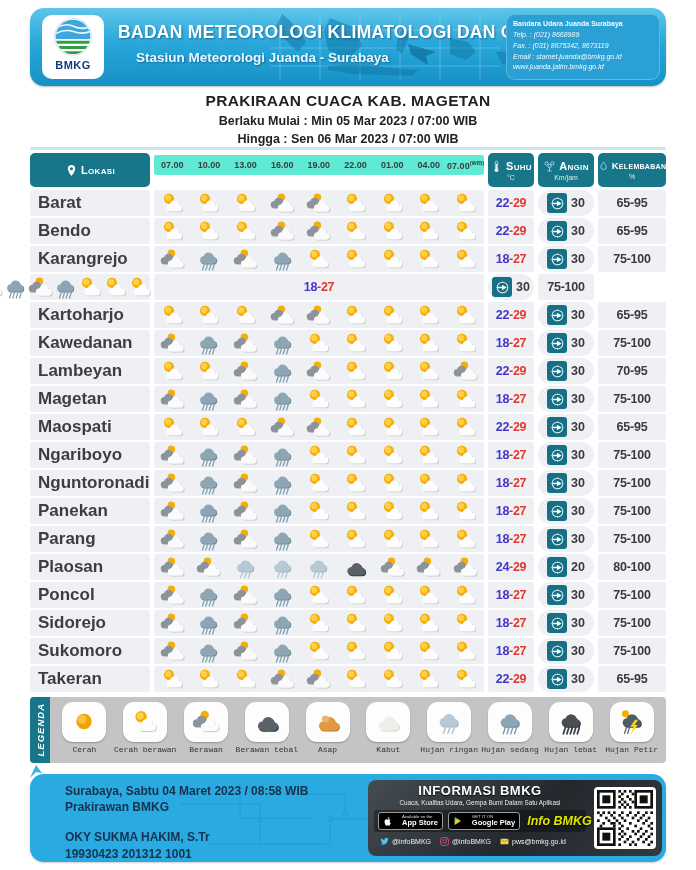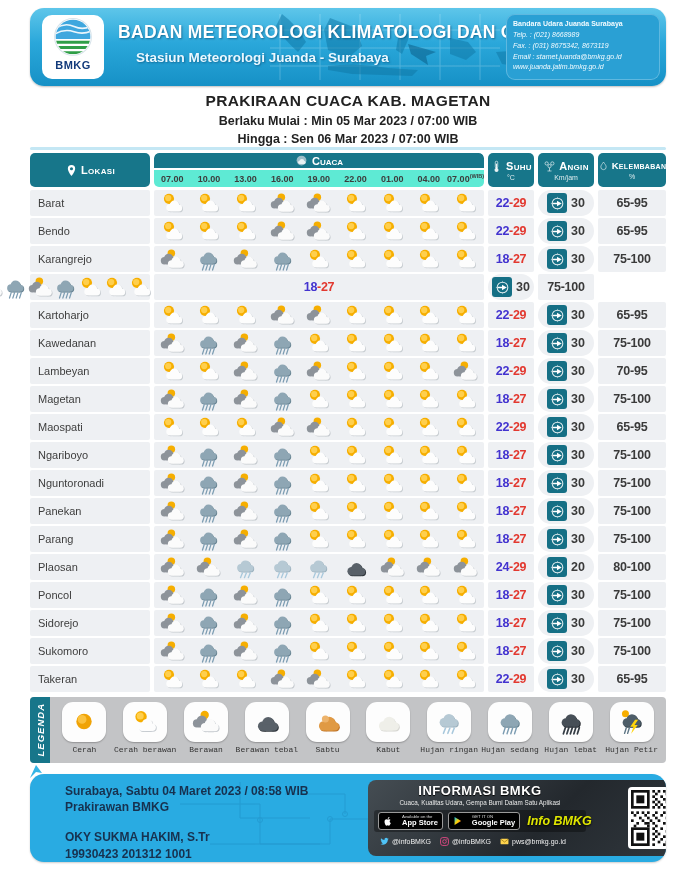--- a/index.html
+++ b/index.html
@@ -38,21 +38,21 @@
   .cuaca-box{display:flex;flex-direction:column;border-radius:5px;overflow:hidden;background:transparent;}
   .cuaca-bar{height:18px;background:#17768a;color:#fff;display:flex;align-items:center;justify-content:center;gap:4px;
     font-variant:small-caps;font-weight:bold;font-size:11px;border-radius:5px 5px 0 0;}
   .time-strip{height:20px;margin-top:2px;background:#5eead4;display:grid;grid-template-columns:repeat(9,1fr);align-items:center;border-radius:0 0 3px 3px;}
   .time-cell{text-align:center;font-size:9px;font-weight:bold;color:#3c3c3c;white-space:nowrap;}
   .time-cell .wib{font-size:5.5px;vertical-align:super;}
 
   .tbody{position:absolute;left:30px;top:190px;width:636px;}
   .trow{display:grid;grid-template-columns:120px 330px 46px 56px 68px;column-gap:4px;height:26px;margin-bottom:2px;}
   .cell{background:#eef0f3;display:flex;align-items:center;justify-content:center;}
-  .cell.loc{justify-content:flex-start;padding-left:8px;font-size:11px;color:#3d3d3d;border-radius:2px;}
+  .cell.loc{justify-content:flex-start;padding-left:8px;font-size:17px;color:#3d3d3d;border-radius:2px;font-weight:bold;}
   .cell.weather{display:grid;grid-template-columns:repeat(9,1fr);align-items:center;justify-items:center;border-radius:2px;}
   .wicon{width:25px;height:25px;display:block;}
   .cell.temp{font-size:12.5px;font-weight:bold;letter-spacing:-.3px;border-radius:2px;}
   .tmin{color:#4333cf;}
   .tdash,.tmax{color:#e2382f;}
   .cell.wind{gap:4px;border-radius:13px;}
   .windbox{width:20px;height:20px;background:#156f85;border-radius:3px;display:flex;align-items:center;justify-content:center;}
   .windbox svg{width:17px;height:17px;}
   .windval{font-size:12.5px;font-weight:bold;color:#3a3a3a;}
   .cell.hum{font-size:12.5px;font-weight:bold;color:#3a3a3a;letter-spacing:-.2px;border-radius:2px;}
@@ -67,21 +67,21 @@
   .lgicon{width:28px;height:28px;}
   .lg-label{font-size:8px;color:#333;margin-top:3px;white-space:nowrap;}
 
   .deco-arrow{position:absolute;left:28px;top:764px;width:16px;height:16px;}
 
   
   .footer{position:absolute;left:30px;top:774px;width:636px;height:88px;background:#29abe2;border-radius:14px;overflow:hidden;box-shadow:0 1px 2px rgba(0,0,0,.2);}
   .footer .circuit{position:absolute;left:0;top:0;width:636px;height:88px;}
   .footer-left{position:absolute;left:35px;top:9px;color:#17314f;font-size:12px;font-weight:bold;line-height:1.35;}
   .footer-left .gap{height:14px;}
-  .info-panel{position:absolute;left:338px;top:6px;width:328px;height:76px;border-radius:8px;
+  .info-panel{position:absolute;left:338px;top:6px;width:294px;height:76px;border-radius:8px;
     background:linear-gradient(135deg,#454d53 0%,#23282d 55%,#32393f 100%);color:#fff;}
   .ip-left{position:absolute;left:6px;top:3px;width:212px;}
   .ip-title{text-align:center;font-weight:bold;font-size:13px;letter-spacing:.5px;text-shadow:0 1px 1px #000;}
   .ip-sub{text-align:center;font-size:6.3px;color:#e8e8e8;margin-top:1px;white-space:nowrap;}
   .ip-badges{margin-top:4px;height:22px;background:rgba(0,0,0,.35);border-radius:3px;display:flex;align-items:center;gap:5px;padding:0 4px;}
   .badge{height:16px;background:#000;border:1px solid #9a9a9a;border-radius:3px;display:flex;align-items:center;gap:9px;padding:0 4px;color:#fff;}
   .badge .bt{display:flex;flex-direction:column;line-height:1;}
   .badge .bt .s{font-size:4.3px;color:#ddd;}
   .badge .bt .b{font-size:7.5px;font-weight:bold;white-space:nowrap;}
   .badge svg{width:10px;height:12px;}
@@ -292,26 +292,20 @@
   <div class="thead">
     <div class="hbox">
       <div class="hlabel">
         <svg class="hicon" viewBox="0 0 32 32">
             <use href="#pin-sym"></use>
           </svg>
         <span>Lokasi</span>
       </div>
     </div>
     <div class="cuaca-box">
-      <div class="cuaca-bar">
-        <svg class="hicon" viewBox="0 0 32 32">
-            <use href="#cloudbadge"></use>
-          </svg>
-        <span>Cuaca</span>
-      </div>
       <div class="time-strip">
           <div class="time-cell">07.00</div>
           <div class="time-cell">10.00</div>
           <div class="time-cell">13.00</div>
           <div class="time-cell">16.00</div>
           <div class="time-cell">19.00</div>
           <div class="time-cell">22.00</div>
           <div class="time-cell">01.00</div>
           <div class="time-cell">04.00</div>
           <div class="time-cell">07.00<span class="wib">(WIB)</span></div>
@@ -1212,21 +1206,21 @@
             </svg>
           </div>
           <div class="lg-label">Berawan tebal</div>
         </div>
         <div class="lg-item">
           <div class="lg-tile">
             <svg class="lgicon" viewBox="0 0 32 32">
               <use href="#w-asap"></use>
             </svg>
           </div>
-          <div class="lg-label">Sabtu</div>
+          <div class="lg-label">Asap</div>
         </div>
         <div class="lg-item">
           <div class="lg-tile">
             <svg class="lgicon" viewBox="0 0 32 32">
               <use href="#w-kabut"></use>
             </svg>
           </div>
           <div class="lg-label">Kabut</div>
         </div>
         <div class="lg-item">

